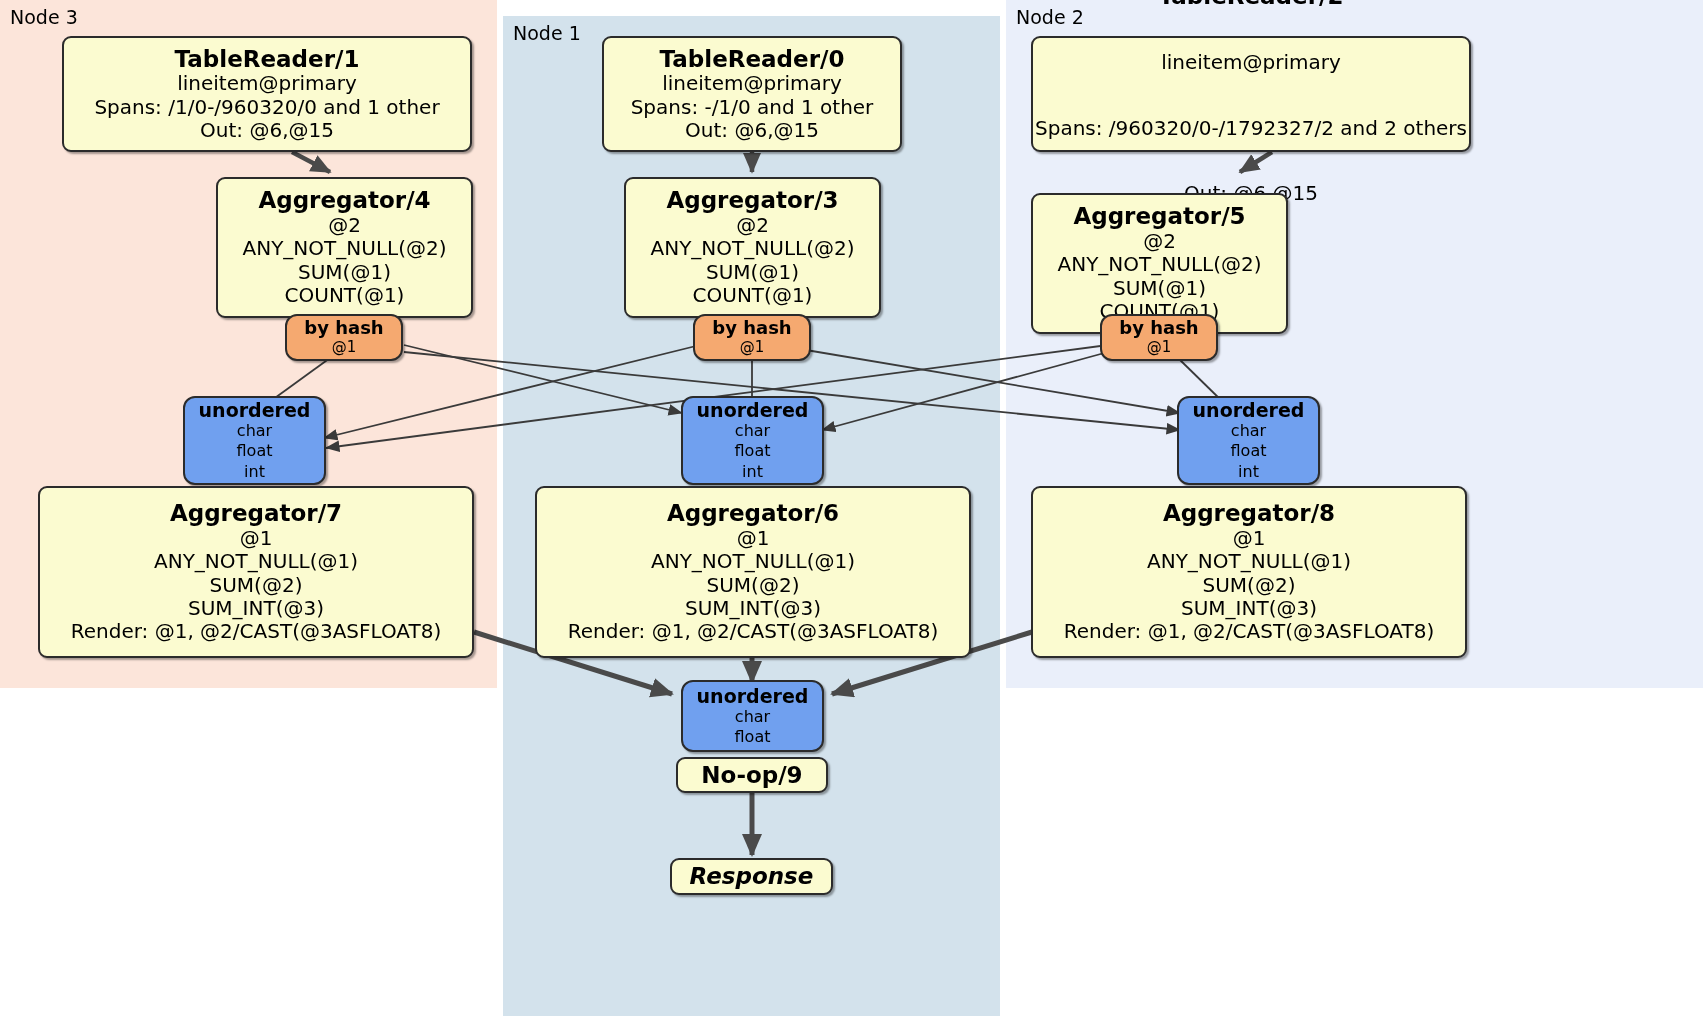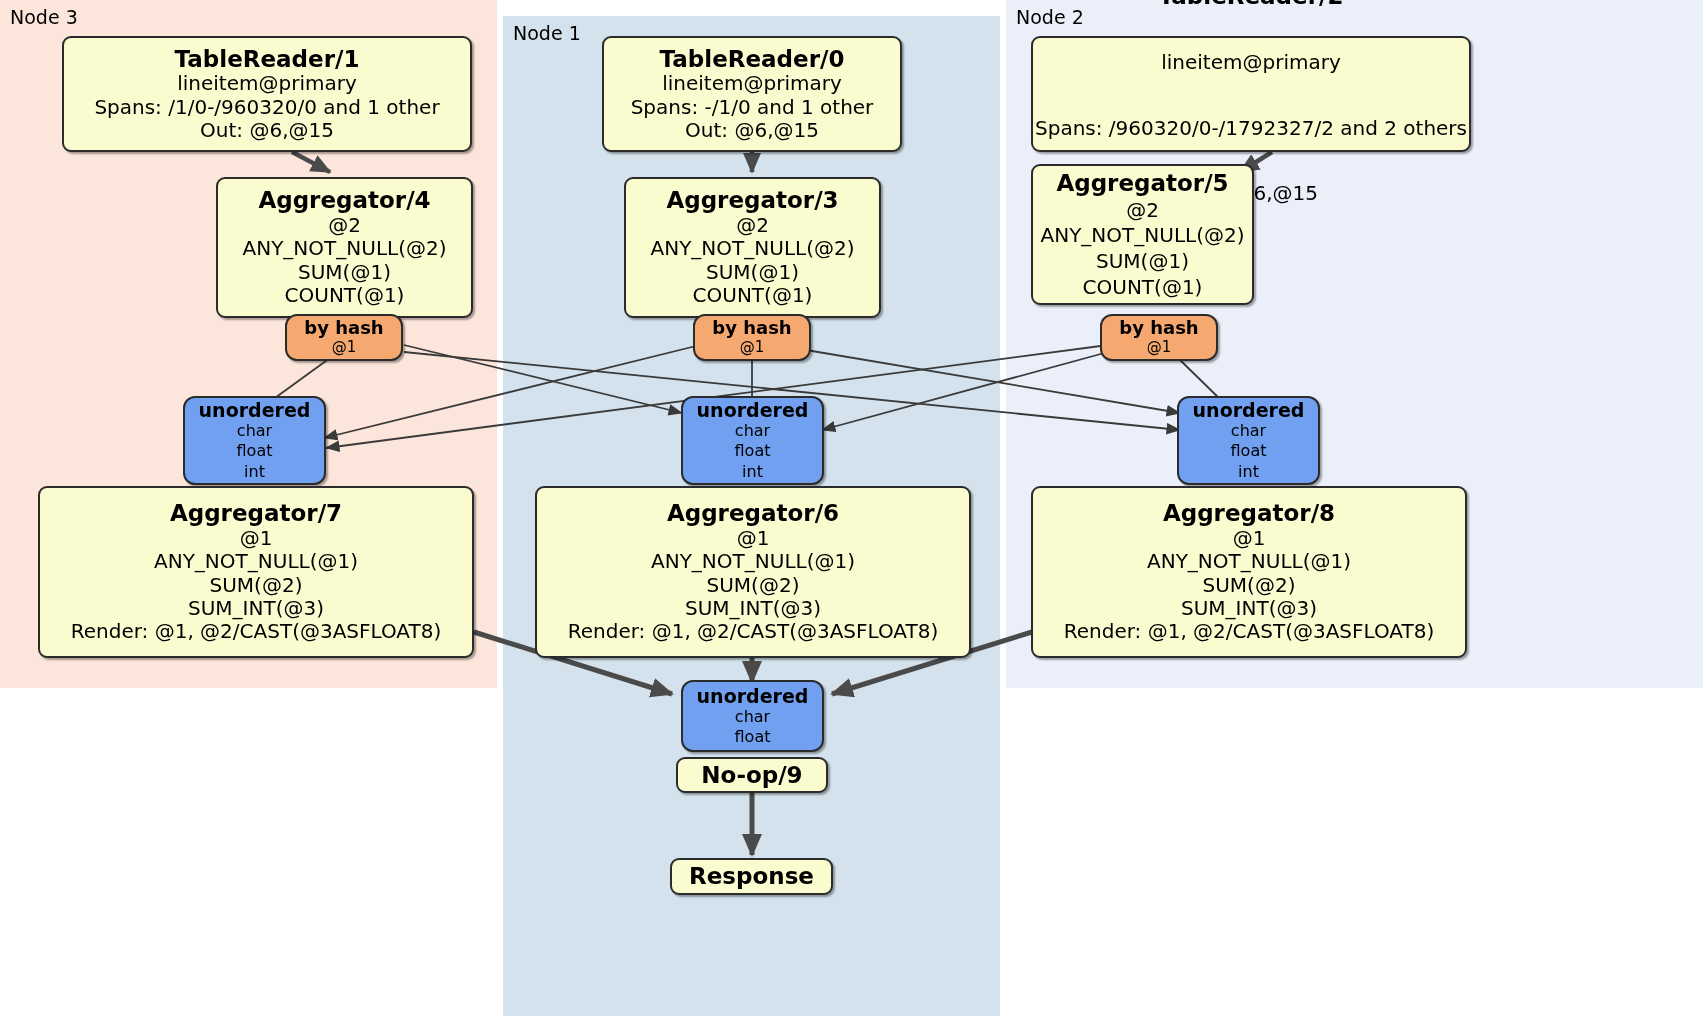--- a/index.html
+++ b/index.html
@@ -213,32 +213,32 @@
   <div class="box sync" style="left:681px; top:680px; width:143px; height:72px;">
     <div class="title">unordered</div>
     <div class="line">char</div>
     <div class="line">float</div>
   </div>
 
   <div class="box proc small" style="left:676px; top:757px; width:152px; height:36px;">
     <div class="title">No-op/9</div>
   </div>
 
-  <div class="box proc small" style="left:670px; top:858px; width:163px; height:37px;">
+  <div class="box proc small" style="left:670px; top:858px; width:163px; height:37px;font-style:italic;">
     <div class="title">Response</div>
   </div>
 
   <div class="box proc" style="left:1031px; top:36px; width:440px; height:116px;gap:42px;">
     <div class="title">TableReader/2</div>
     <div class="line">lineitem@primary</div>
     <div class="line">Spans: /960320/0-/1792327/2 and 2 others</div>
     <div class="line">Out: @6,@15</div>
   </div>
 
-  <div class="box proc" style="left:1031px; top:164px; width:223px; height:141px;justify-content:space-between;">
+  <div class="box proc" style="left:1031px; top:193px; width:257px; height:141px;">
     <div class="title">Aggregator/5</div>
     <div class="line">@2</div>
     <div class="line">ANY_NOT_NULL(@2)</div>
     <div class="line">SUM(@1)</div>
     <div class="line">COUNT(@1)</div>
   </div>
 
   <div class="box router" style="left:1100px; top:314px; width:118px; height:47px;">
     <div class="title">by hash</div>
     <div class="line">@1</div>

